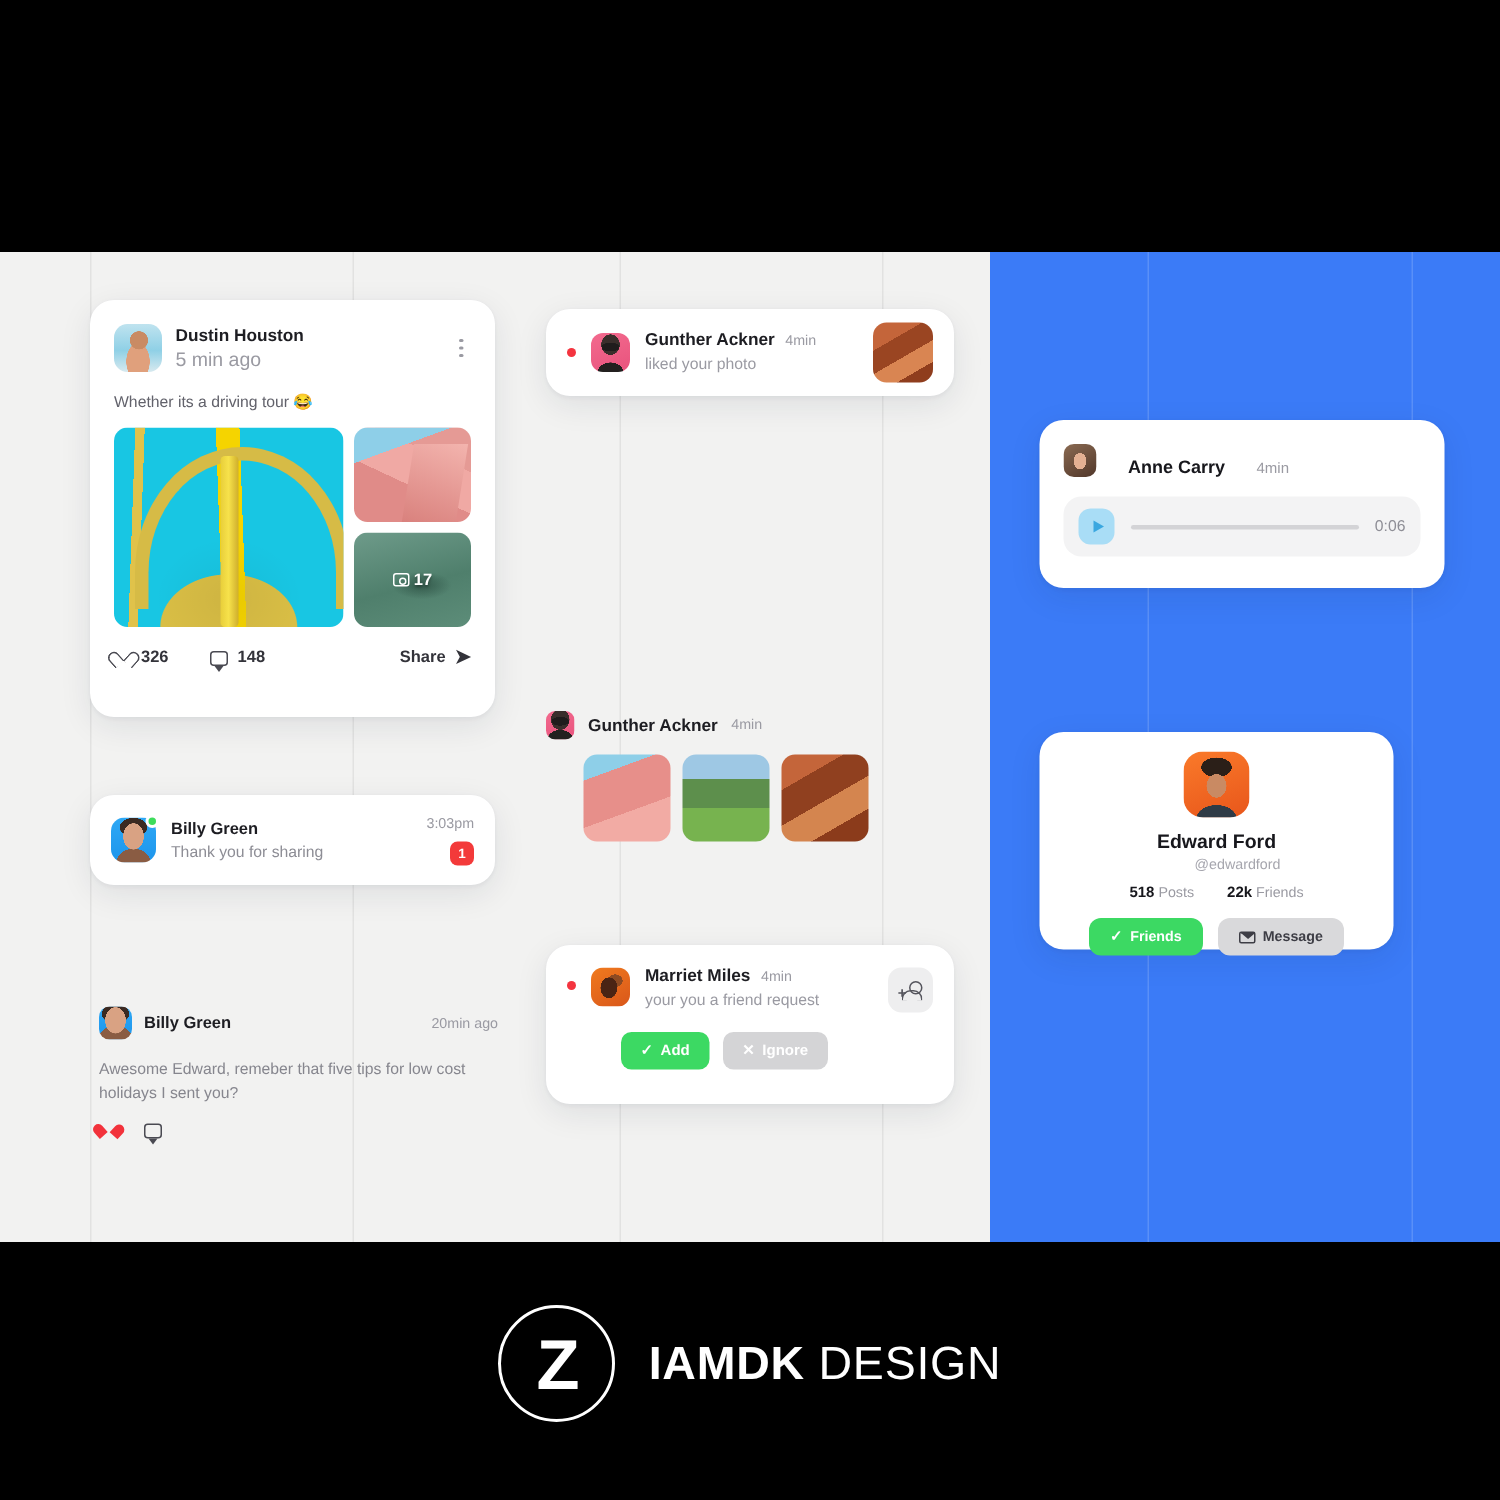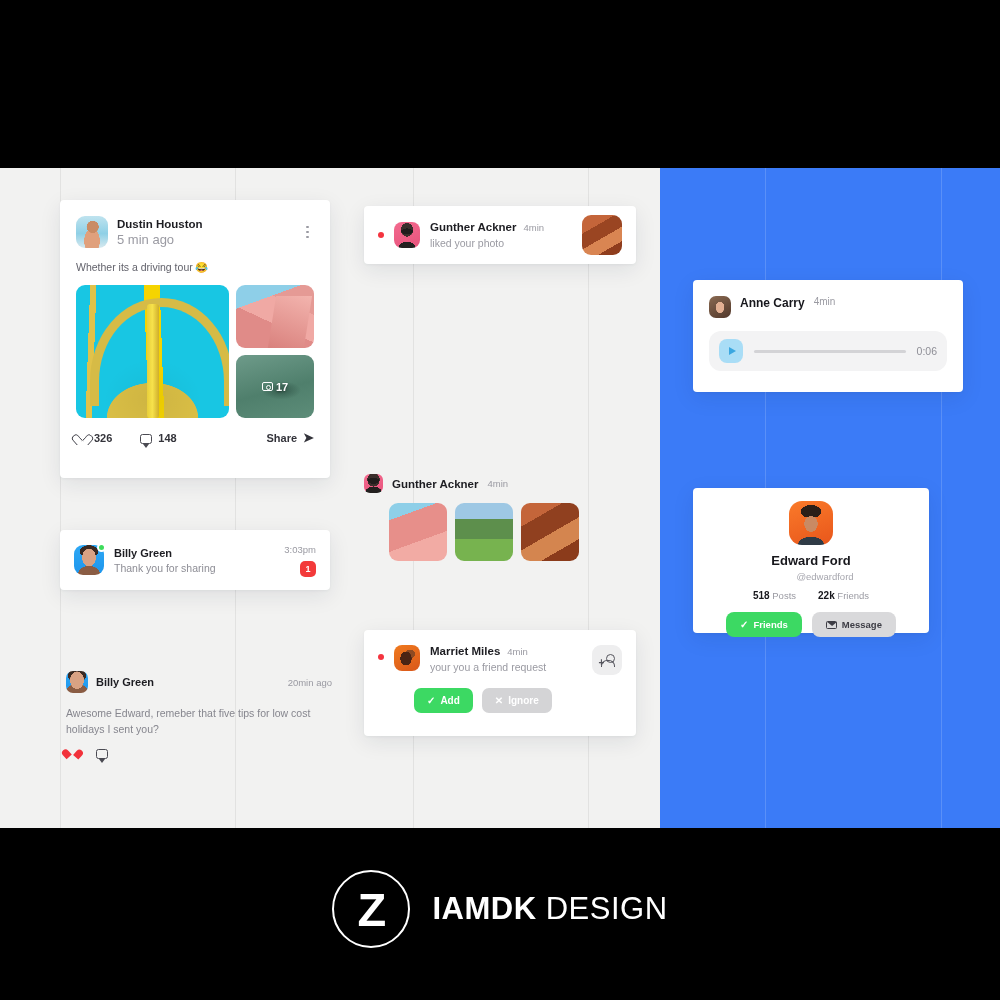--- a/index.html
+++ b/index.html
@@ -22,21 +22,21 @@
   #blue-panel {
     position: absolute; left: 660px; top: 0; width: 340px; height: 660px;
     background: #3b7bf7;
   }
   .bluesep { position: absolute; top: 0; bottom: 0; width: 1px; background: #5a90f8; }
 
   
   .card {
     position: absolute;
     background: #ffffff;
-    border-radius: 4px;
+    border-radius: 16px;
     box-shadow: 0 6px 22px rgba(25,35,60,.09), 0 1px 3px rgba(25,35,60,.05);
   }
 
   
   #post-card { left: 60px; top: 32px; width: 270px; height: 278px; padding: 16px 16px 0 16px; }
   .post-head { display: flex; align-items: center; }
   .avatar { border-radius: 11px; background-size: cover; background-position: center; flex: none; }
   .av-dustin {
     width: 32px; height: 32px; border-radius: 9px;
     background:
@@ -203,21 +203,21 @@
     display: inline-flex; align-items: center; gap: 5px; border: none; cursor: pointer;
     font-family: "Liberation Sans", sans-serif; font-size: 10px; font-weight: bold;
     border-radius: 7px; padding: 7px 13px;
   }
   .btn-green { background: #3cd963; color: #ffffff; }
   .btn-grey { background: #d4d4d6; color: #ffffff; }
   .tick, .cross { font-size: 10px; line-height: 1; }
 
   
   #voice-card { left: 693px; top: 112px; width: 270px; height: 112px; padding: 16px 16px; }
-  .vc-head { display: flex; align-items: flex-start; gap: 9px; }
+  .vc-head { display: flex; align-items: flex-end; gap: 21px; }
   .av-anne {
     width: 22px; height: 22px; border-radius: 7px;
     background:
       radial-gradient(ellipse 7px 9px at 50% 52%, #e3b093 0 60%, transparent 61%),
       linear-gradient(150deg,#8a6a52,#51372a);
   }
   .vc-name { font-size: 12px; font-weight: bold; color: #17171c; }
   .vc-time { font-size: 10px; color: #9a9aa2; }
   .vc-player {
     margin-top: 13px; height: 40px; border-radius: 12px; background: #f3f3f4;

